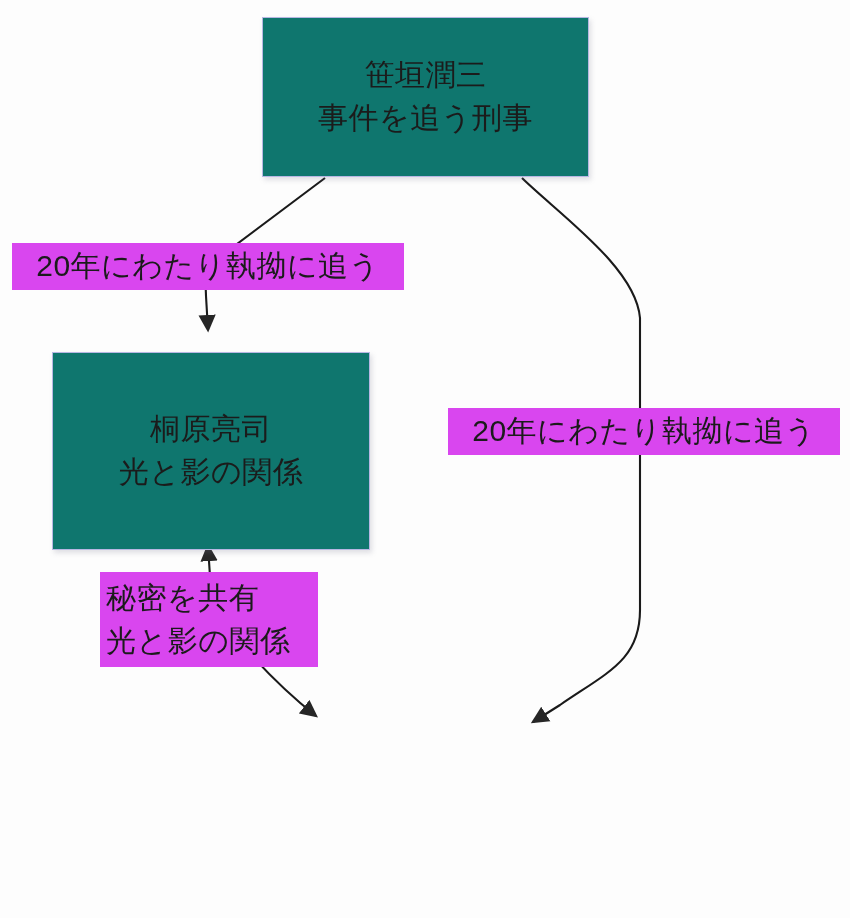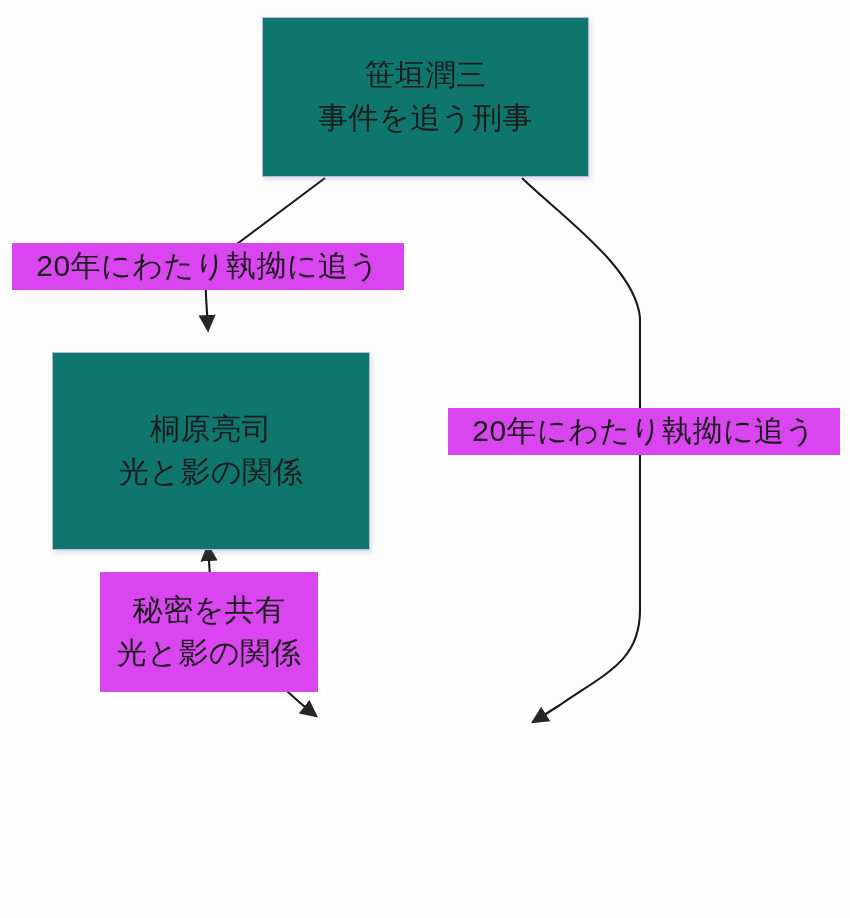--- a/index.html
+++ b/index.html
@@ -93,24 +93,24 @@
     width: 392px;
     height: 47px;
     display: flex;
     align-items: center;
     justify-content: center;
   }
   #label-kirihara-karasawa {
     left: 100px;
     top: 572px;
     width: 218px;
-    height: 120px;
+    height: 95px;
     display: flex;
     flex-direction: column;
-    align-items: center;
+    align-items: flex-start;
     justify-content: center;
   }
   .label-line {
     display: block;
   }
 </style>
 </head>
 <body>
 
 <div id="diagram-root">

